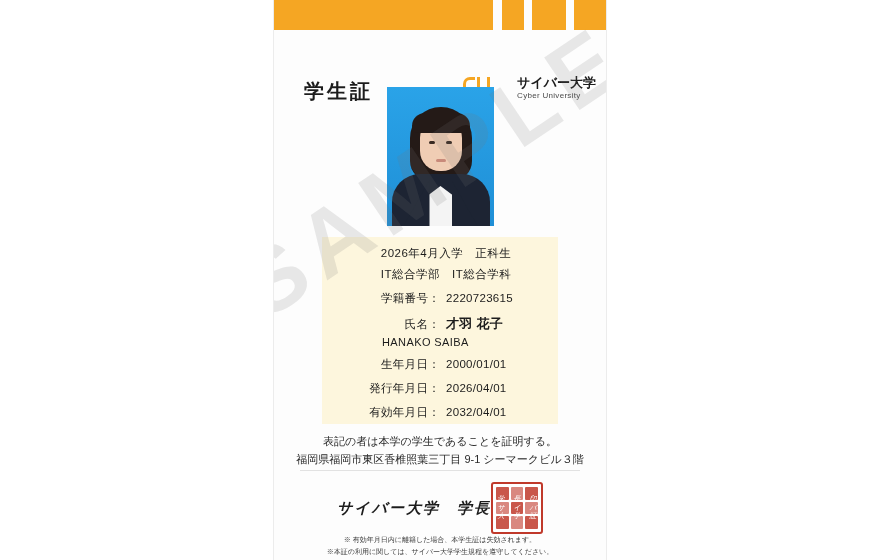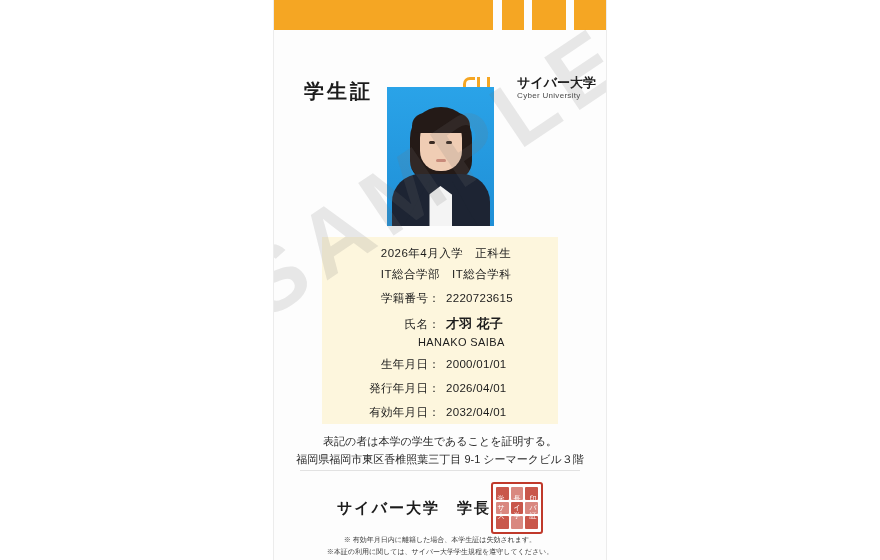--- a/index.html
+++ b/index.html
@@ -236,21 +236,20 @@
   }
   .kv .v.name {
     font-size: 13px;
     font-weight: bold;
   }
   .sub-en {
     padding-left: 60px;
     padding-top: 3px;
     font-size: 11px;
     letter-spacing: .4px;
-    margin-left: 36px;
   }
 
   
   .certify {
     position: absolute;
     left: 0;
     top: 432px;
     width: 332px;
     text-align: center;
     font-size: 11px;
@@ -267,20 +266,21 @@
   }
   
   .sign {
     position: absolute;
     left: 0;
     top: 482px;
     width: 332px;
     display: flex;
     align-items: center;
     justify-content: center;
+    font-style: italic;
   }
   .sign-text {
     font-size: 15px;
     font-weight: bold;
     letter-spacing: 2px;
     color: #1c1c1c;
   }
   .seal {
     width: 48px;
     height: 48px;

